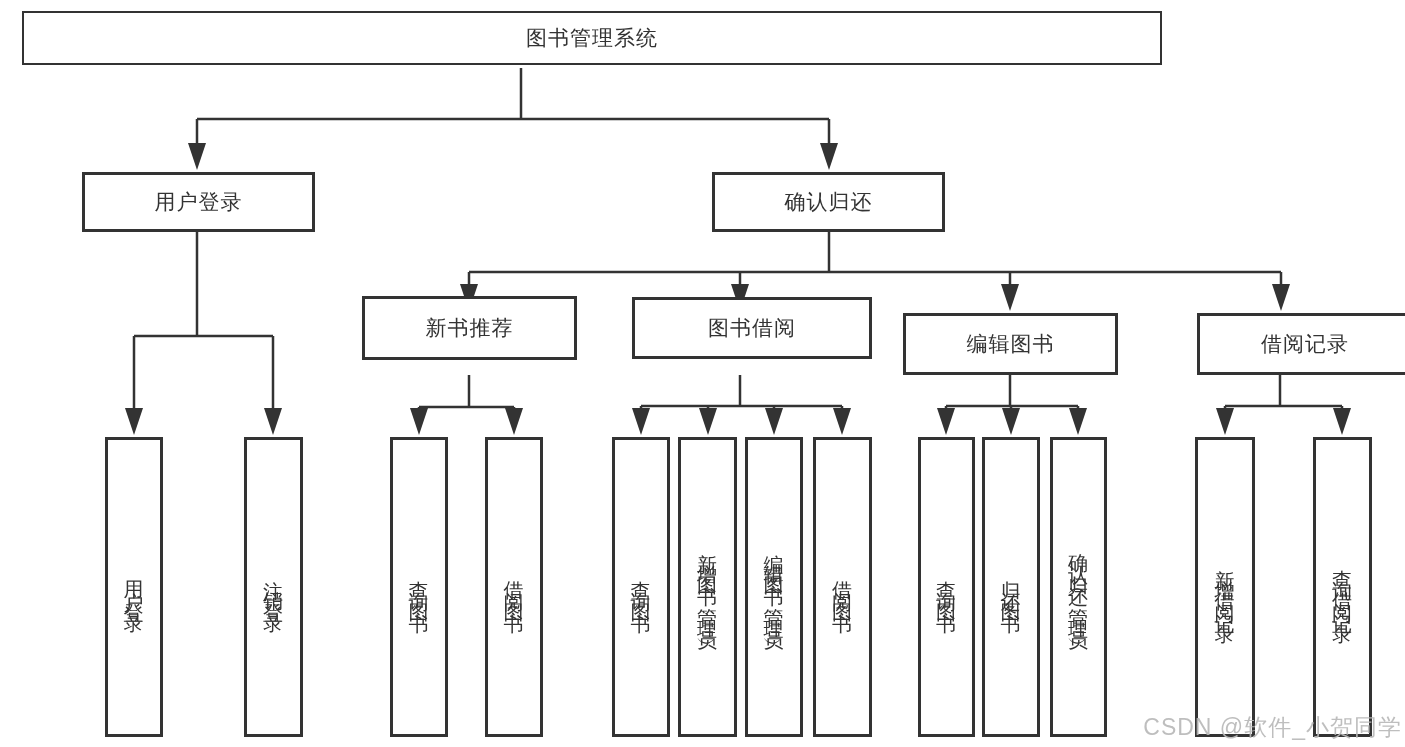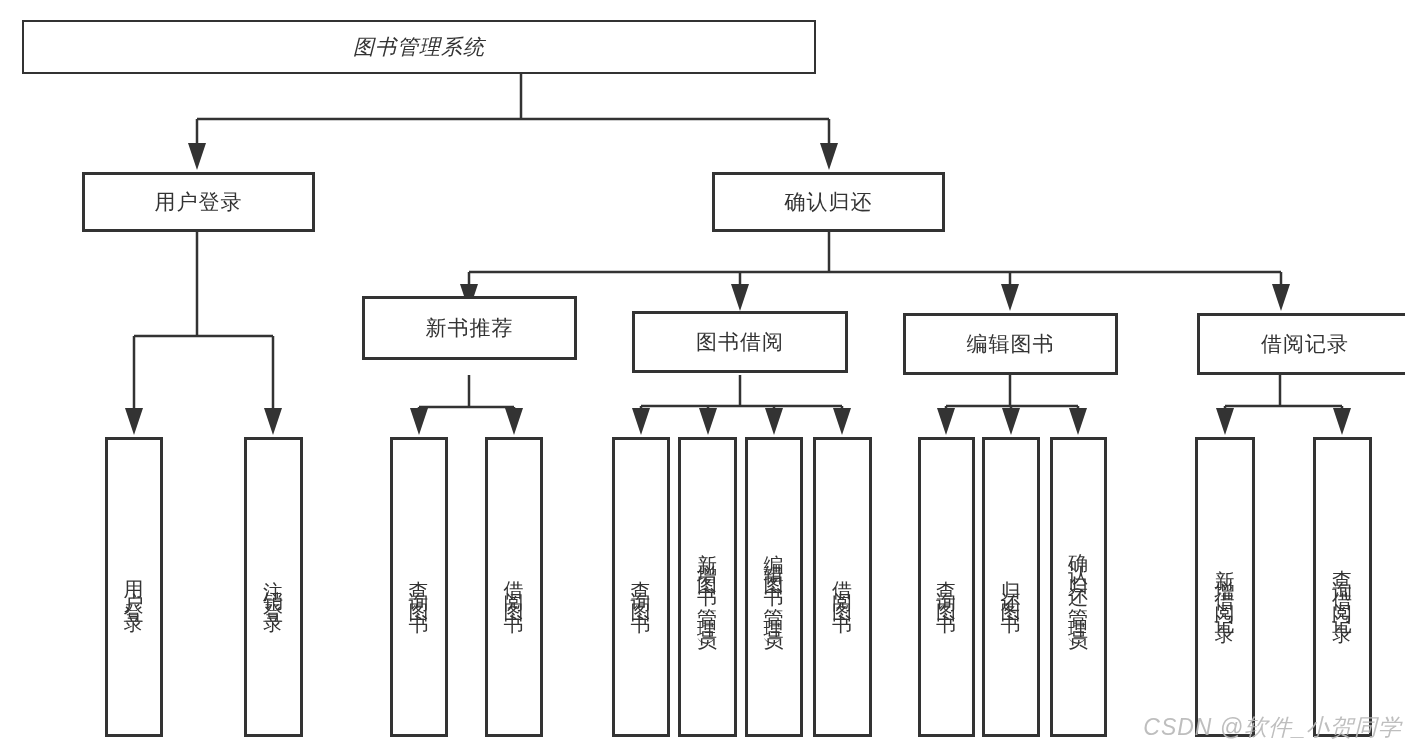--- a/index.html
+++ b/index.html
@@ -18,21 +18,20 @@
   .root { border-width:2px; font-size:21px; }
   .vbox {
     writing-mode:vertical-rl; text-orientation:mixed;
     font-size:20px; letter-spacing:11px; line-height:1;
     display:flex; align-items:center; justify-content:center;
   }
   #watermark {
     position:absolute; right:3px; bottom:4px; z-index:5;
     color:var(--wm); opacity:0.92; font-size:23px; letter-spacing:1px;
     pointer-events:none;
-    font-style:italic;
   }
   svg path { stroke:currentColor; stroke-width:2.5; fill:none; }
   svg polygon { fill:currentColor; stroke:none; }
 </style>
 </head>
 <body>
 
 <div id="canvas">
 
   <svg id="wires" viewBox="0 0 1405 747" xmlns="http://www.w3.org/2000/svg">
@@ -104,27 +103,27 @@
     <g>
       <path d="M1280 375 V406"></path>
       <path d="M1225 406 H1342"></path>
       <path d="M1225 406 V410"></path>
       <polygon points="1216,408 1234,408 1225,435"></polygon>
       <path d="M1342 406 V410"></path>
       <polygon points="1333,408 1351,408 1342,435"></polygon>
     </g>
   </svg>
 
-  <div class="node root" style="left:22px; top:20px; width:794px; height:54px;font-style:italic;">图书管理系统</div>
+  <div class="node root" style="left:22px; top:11px; width:1140px; height:54px;">图书管理系统</div>
 
   <div class="node" style="left:82px; top:172px; width:233px; height:60px;">用户登录</div>
   <div class="node" style="left:712px; top:172px; width:233px; height:60px;">确认归还</div>
 
   <div class="node" style="left:362px; top:296px; width:215px; height:64px;">新书推荐</div>
-  <div class="node" style="left:632px; top:311px; width:216px; height:62px;">图书借阅</div>
+  <div class="node" style="left:632px; top:297px; width:240px; height:62px;">图书借阅</div>
   <div class="node" style="left:903px; top:313px; width:215px; height:62px;">编辑图书</div>
   <div class="node" style="left:1173px; top:313px; width:216px; height:62px;margin-left:24px;">借阅记录</div>
 
   <div class="node vbox" style="left:105px; top:437px; width:58px; height:300px;">用户登录</div>
   <div class="node vbox" style="left:244px; top:437px; width:59px; height:300px;">注销登录</div>
 
   <div class="node vbox" style="left:390px; top:437px; width:58px; height:300px;">查询图书</div>
   <div class="node vbox" style="left:485px; top:437px; width:58px; height:300px;">借阅图书</div>
 
   <div class="node vbox" style="left:612px; top:437px; width:58px; height:300px;">查询图书</div>

